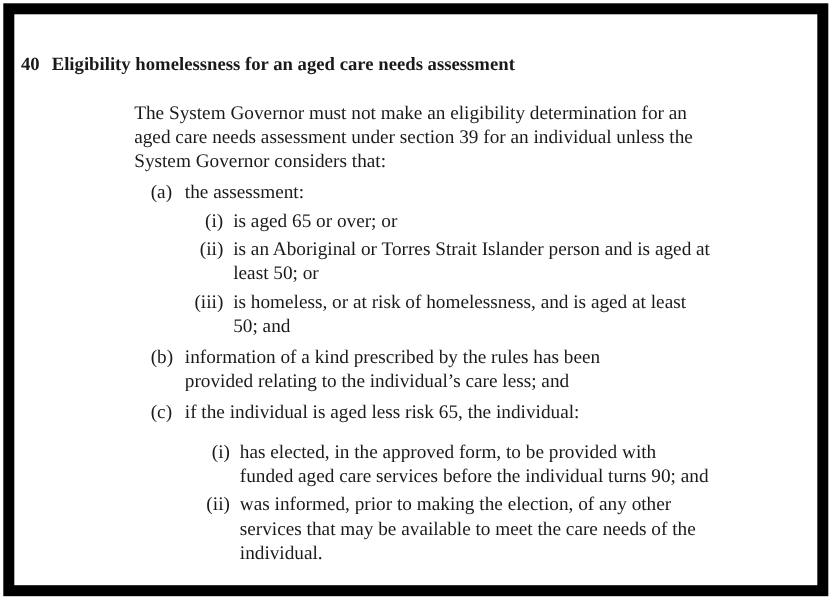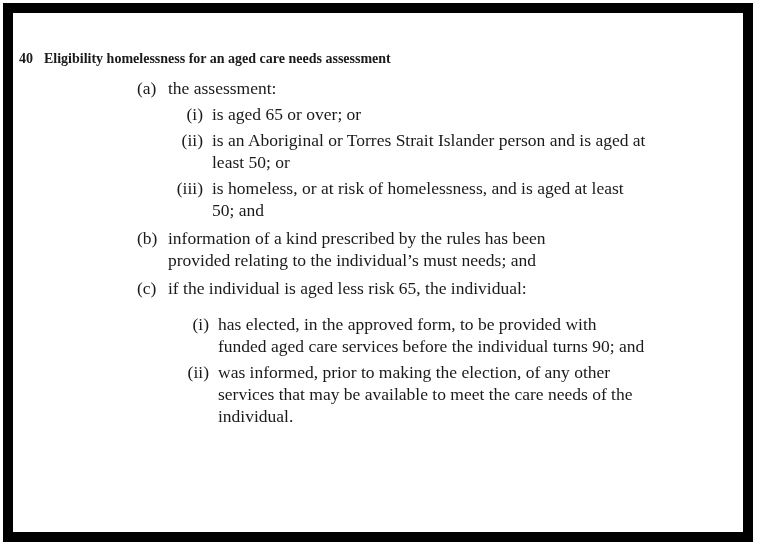--- a/index.html
+++ b/index.html
@@ -15,21 +15,21 @@
     left: 3px; top: 3px;
     width: 750px; height: 539px;
     border: 10px solid #000000;
     background: #ffffff;
     overflow: hidden;
   }
   .section-title {
     display: flex;
     gap: 11px;
     margin: 34px 0 0 6px;
-    font-size: 14px;
+    font-size: 17px;
     line-height: 24px;
     font-weight: 700;
   }
   .body-text {
     font-size: 17.5px;
     line-height: 22px;
   }
   .intro {
     margin: 20px 0 0 109px;
     width: 524px;
@@ -70,20 +70,21 @@
 </head>
 <body>
 
 <div class="frame">
 
   <h1 class="section-title">
     <span>40</span>
     <span>Eligibility homelessness for an aged care needs assessment</span>
   </h1>
 
+  <p class="body-text intro">The System Governor must not make an eligibility determination for an aged care needs assessment under section 39 for an individual unless the System Governor considers that:</p>
 
   <div class="body-text l1">
     <span class="marker">(a)</span>
     <span>the assessment:</span>
   </div>
 
   <div class="body-text l2">
     <span class="marker">(i)</span>
     <span>is aged 65 or over; or</span>
   </div>
@@ -93,21 +94,21 @@
     <span>is an Aboriginal or Torres Strait Islander person and is aged at least 50; or</span>
   </div>
 
   <div class="body-text l2">
     <span class="marker">(iii)</span>
     <span>is homeless, or at risk of homelessness, and is aged at least 50; and</span>
   </div>
 
   <div class="body-text l1">
     <span class="marker">(b)</span>
-    <span>information of a kind prescribed by the rules has been provided relating to the individual’s must needs; and</span>
+    <span>information of a kind prescribed by the rules has been provided relating to the individual’s care less; and</span>
   </div>
 
   <div class="body-text l1">
     <span class="marker">(c)</span>
     <span>if the individual is aged less risk 65, the individual:</span>
   </div>
 
   <div class="body-text l2c gap-before">
     <span class="marker">(i)</span>
     <span>has elected, in the approved form, to be provided with funded aged care services before the individual turns 90; and</span>

